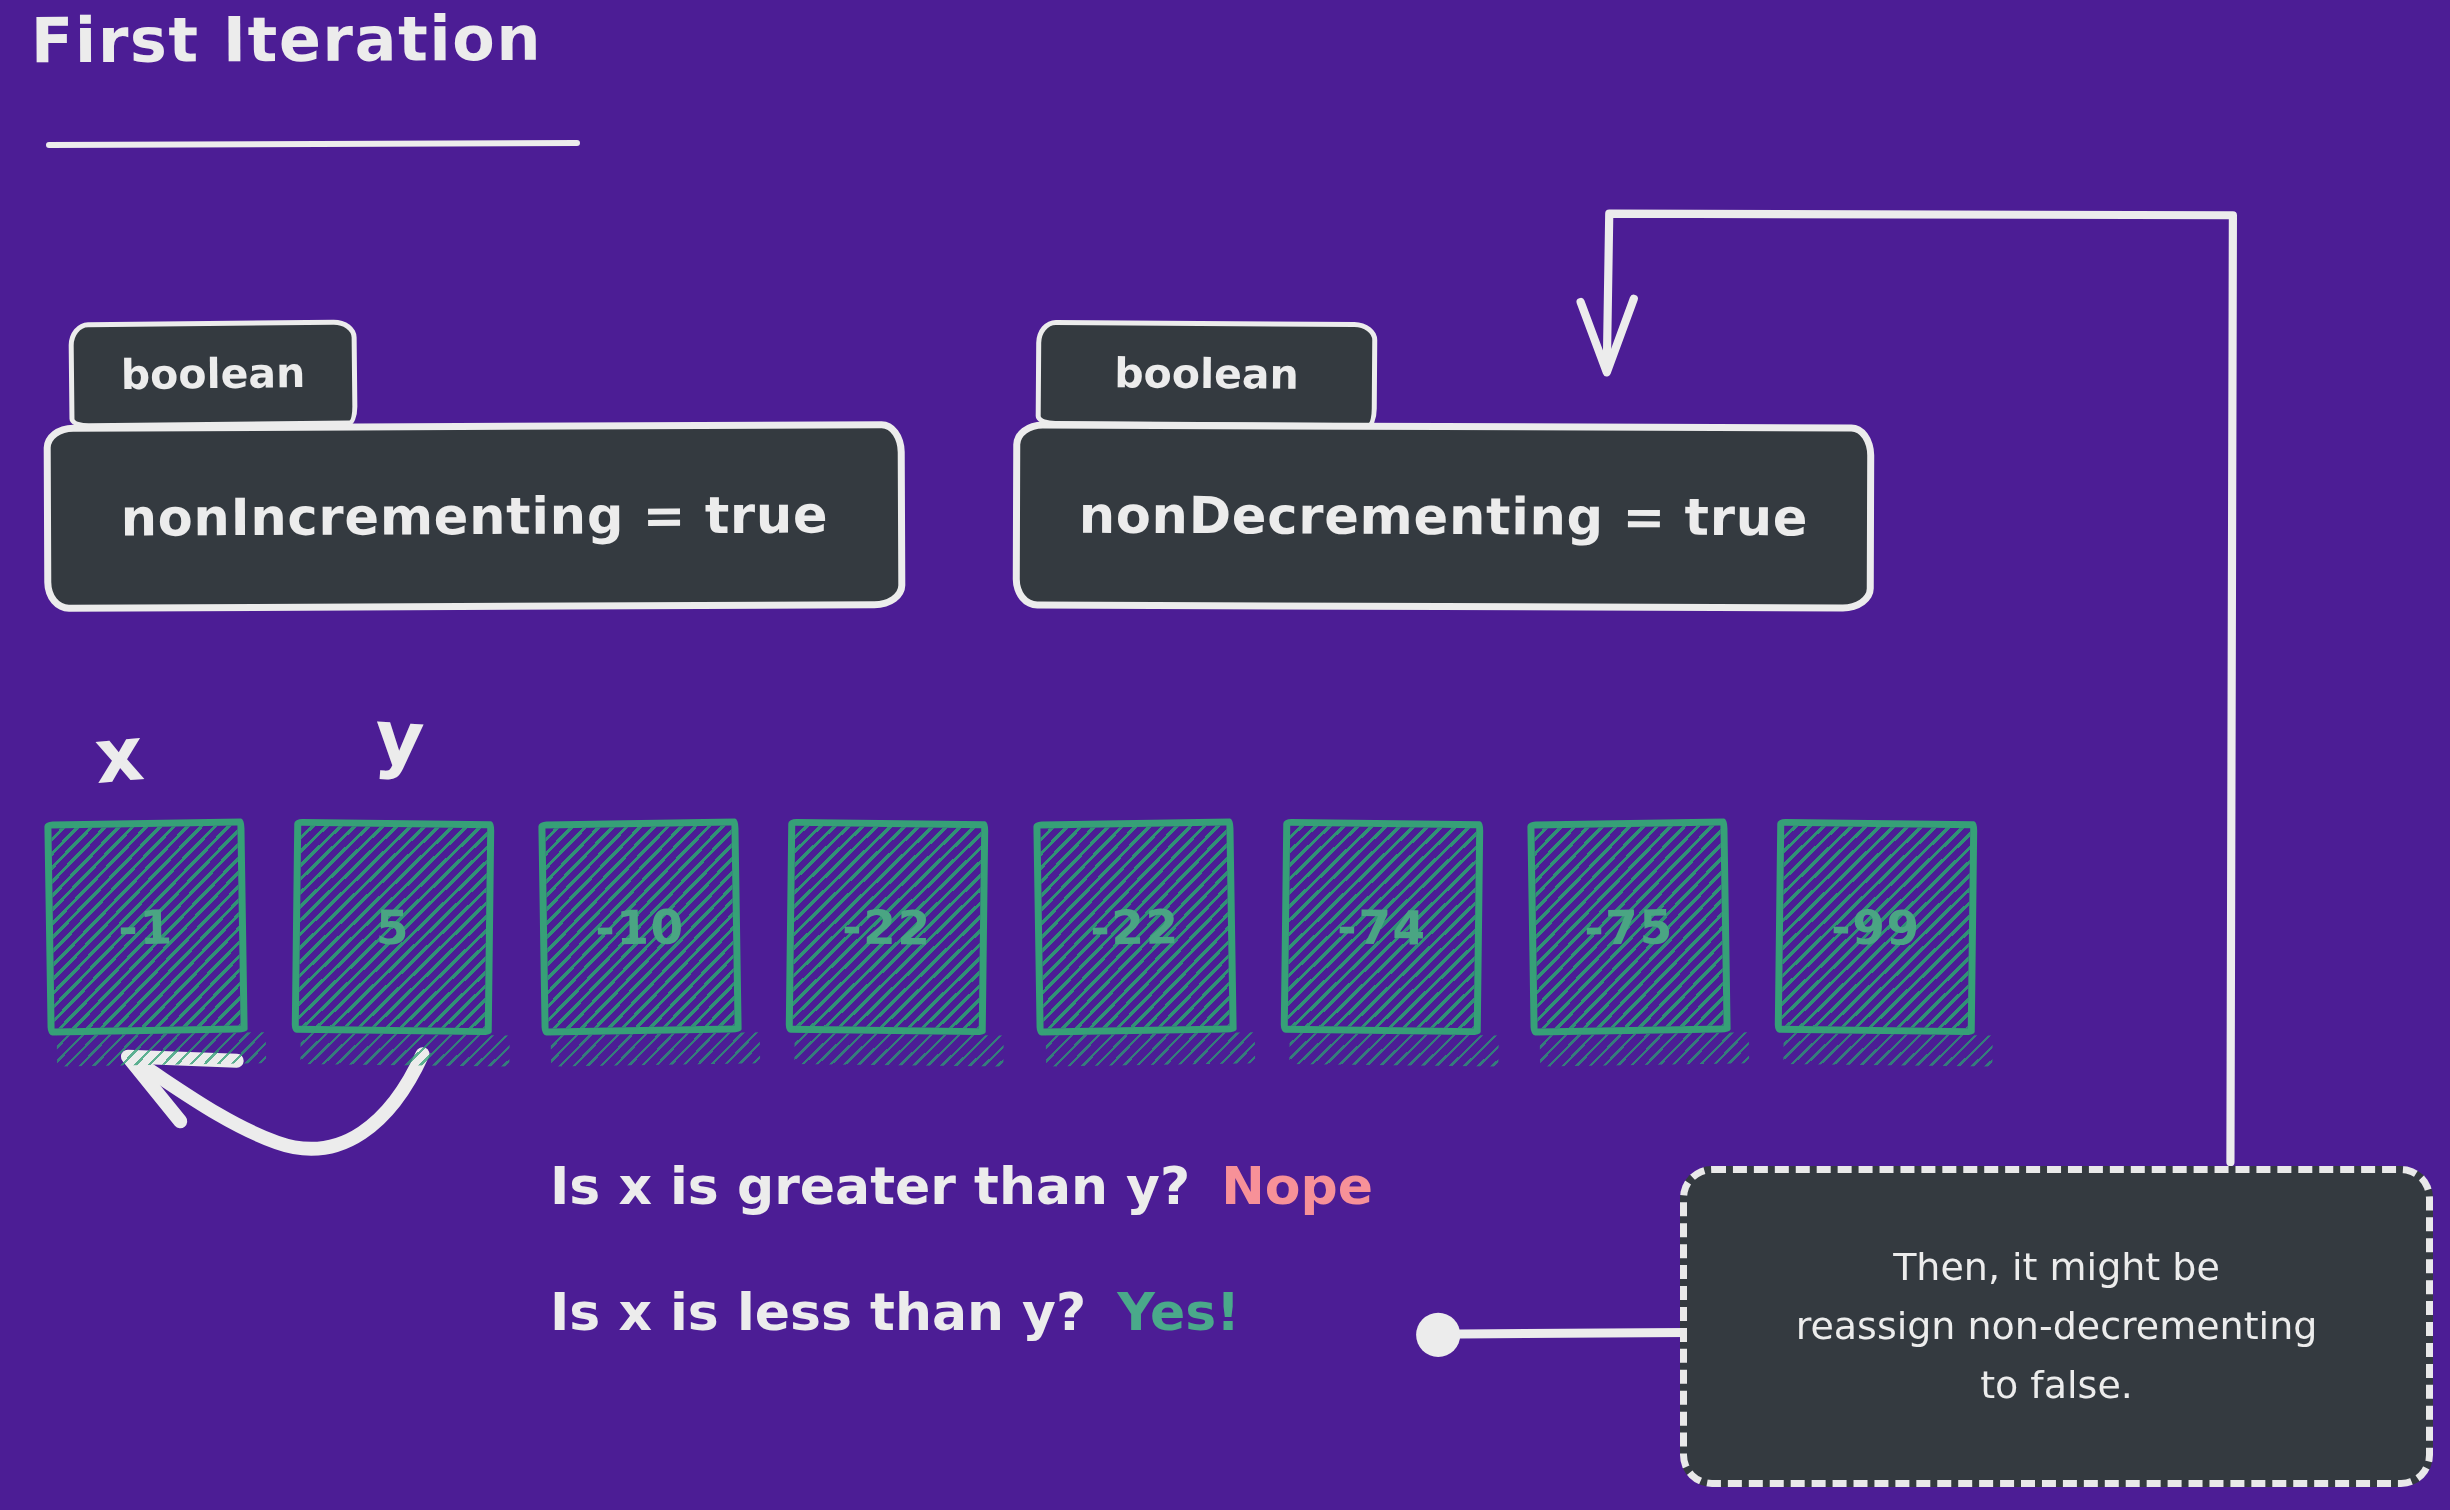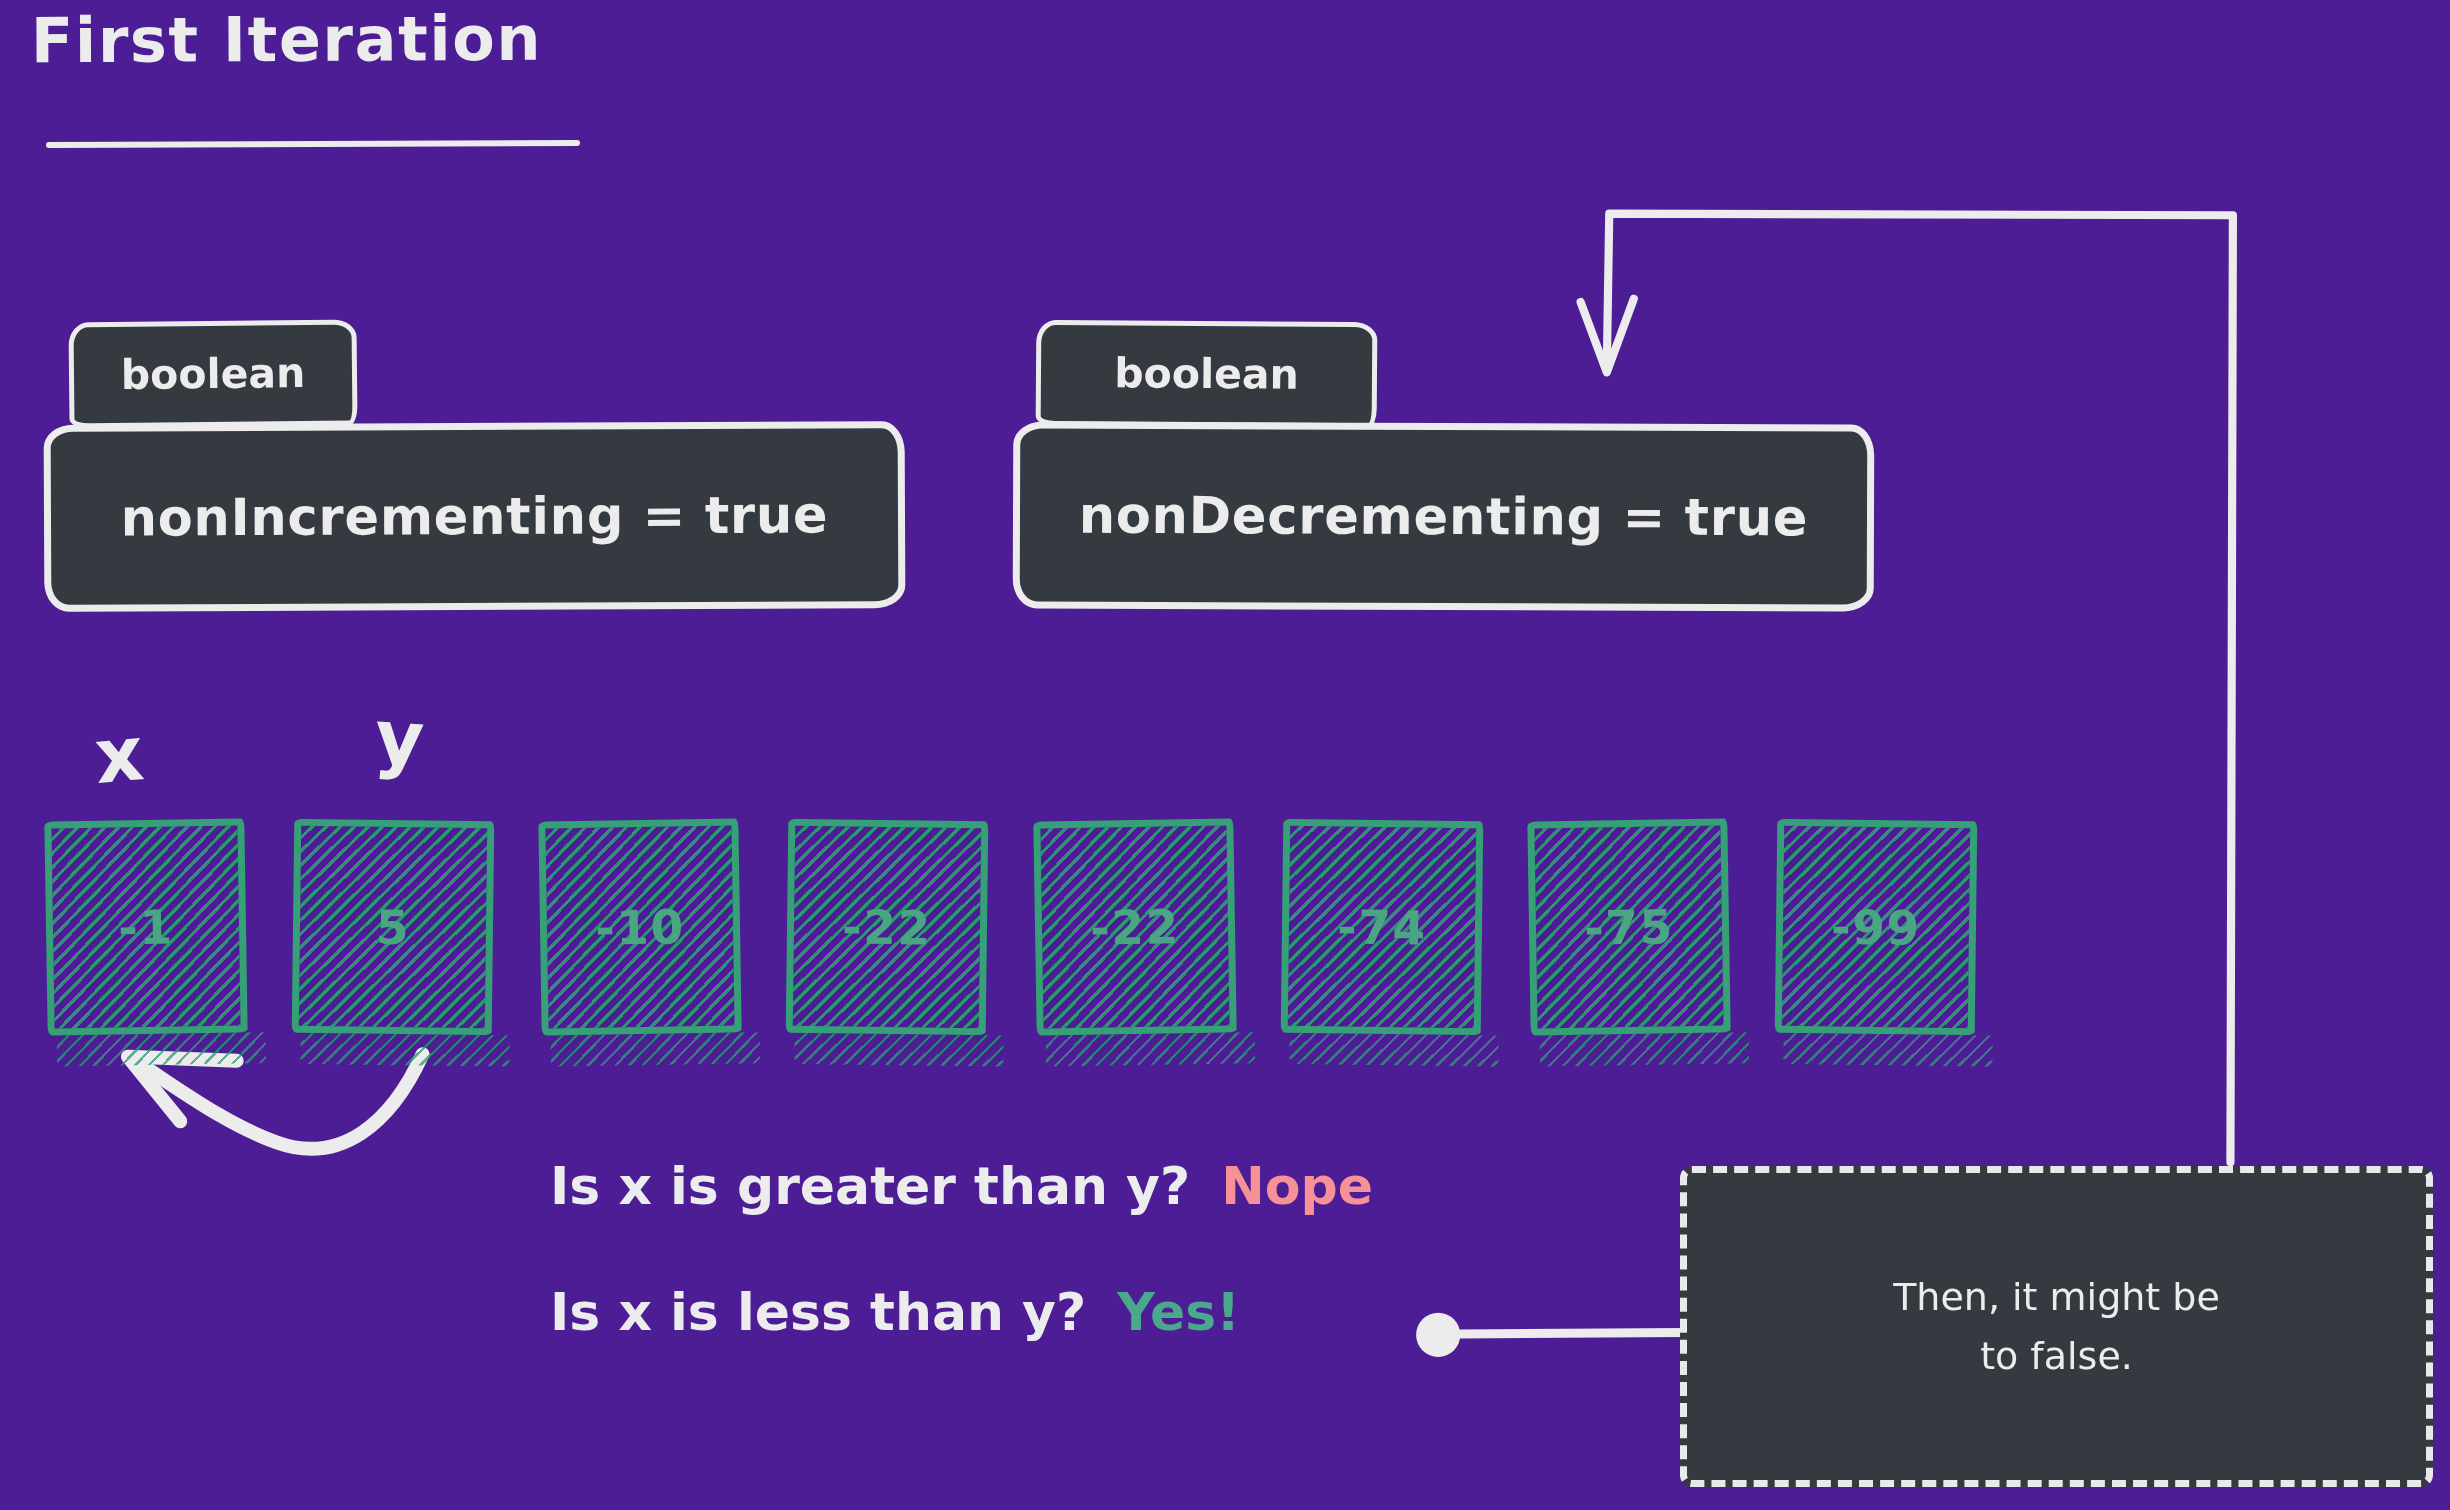--- a/index.html
+++ b/index.html
@@ -66,21 +66,21 @@
   .question{position:absolute;left:550px;color:#ececec;font-size:52px;font-weight:bold;white-space:nowrap;}
   #q1{top:1156px;}
   #q2{top:1282px;}
   .q-answer{margin-left:31px;margin-top:9px;}
   #q1 .q-answer{color:#f79198;}
   #q2 .q-answer{color:#4aa98a;text-align:right;}
 
   
   .callout{
     position:absolute;left:1680px;top:1166px;width:753px;height:321px;box-sizing:border-box;
-    background:#343a40;border:7.4px dashed #e9e9e9;border-radius:12px;
+    background:#343a40;border:7.4px dashed #e9e9e9;border-radius:32px;
     display:flex;flex-direction:column;align-items:center;justify-content:center;
     color:#ececec;font-size:38px;line-height:59px;text-align:center;
   }
 
   
   .overlay{position:absolute;left:0;top:0;width:2450px;height:1510px;pointer-events:none;}
 </style>
 </head>
 <body>
 
@@ -144,17 +144,18 @@
 
   <div class="question" id="q1">
     <span>Is x is greater than y?</span><span class="q-answer">Nope</span>
   </div>
   <div class="question" id="q2">
     <span>Is x is less than y?</span><span class="q-answer">Yes!</span>
   </div>
 
   <div class="callout">
     <div>Then, it might be</div>
+    <div>reassign non-decrementing</div>
     <div>to false.</div>
   </div>
 
 </div>
 
 
 </body></html>

